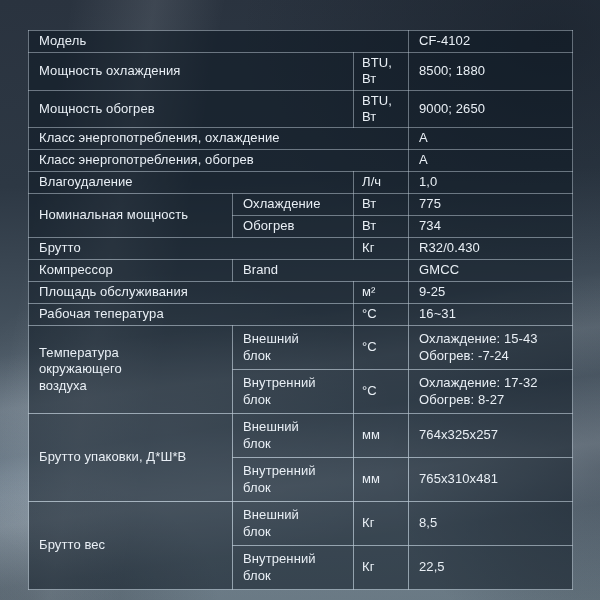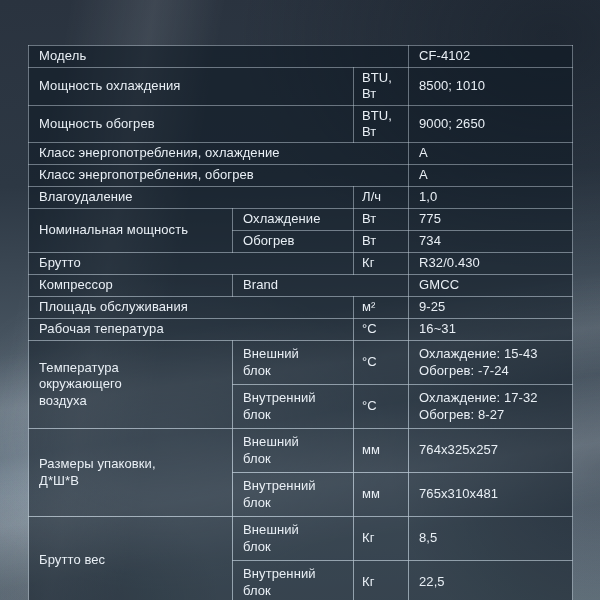--- a/index.html
+++ b/index.html
@@ -33,37 +33,37 @@
   .spec tr.d{height:44px;}
   .spec td.unit{padding-left:8px;}
   .spec td.val{white-space:pre-line;}
   .wrap-narrow{display:inline-block;max-width:120px;}
   .wrap-medium{display:inline-block;max-width:150px;}
   .wrap-sub{display:inline-block;max-width:80px;}
 </style>
 </head>
 <body>
 
-<div style="position:absolute;inset:0;margin-top:15px;">
+<div style="position:absolute;inset:0;">
 <table class="spec">
   <colgroup>
     <col style="width:204px">
         <col style="width:121px">
         <col style="width:55px">
         <col style="width:164px">
   </colgroup>
   <tbody>
     <tr class="s">
       <td colspan="3">Модель</td>
       <td class="val">CF-4102</td>
     </tr>
     <tr class="s">
       <td colspan="2">Мощность охлаждения</td>
       <td class="unit">BTU, Вт</td>
-      <td class="val">8500; 1010</td>
+      <td class="val">8500; 1880</td>
     </tr>
     <tr class="s">
       <td colspan="2">Мощность обогрев</td>
       <td class="unit">BTU, Вт</td>
       <td class="val">9000; 2650</td>
     </tr>
     <tr class="s">
       <td colspan="3">Класс энергопотребления, охлаждение</td>
       <td class="val">A</td>
     </tr>
@@ -114,21 +114,21 @@
       <td class="val">Охлаждение: 15-43
 Обогрев: -7-24</td>
     </tr>
     <tr class="d">
       <td><span class="wrap-sub">Внутренний блок</span></td>
       <td class="unit">°C</td>
       <td class="val">Охлаждение: 17-32
 Обогрев: 8-27</td>
     </tr>
     <tr class="d">
-      <td rowspan="2"><span class="wrap-medium">Размеры упаковки, Д*Ш*В</span></td>
+      <td rowspan="2"><span class="wrap-medium">Брутто упаковки, Д*Ш*В</span></td>
       <td><span class="wrap-sub">Внешний блок</span></td>
       <td class="unit">мм</td>
       <td class="val">764x325x257</td>
     </tr>
     <tr class="d">
       <td><span class="wrap-sub">Внутренний блок</span></td>
       <td class="unit">мм</td>
       <td class="val">765x310x481</td>
     </tr>
     <tr class="d">

